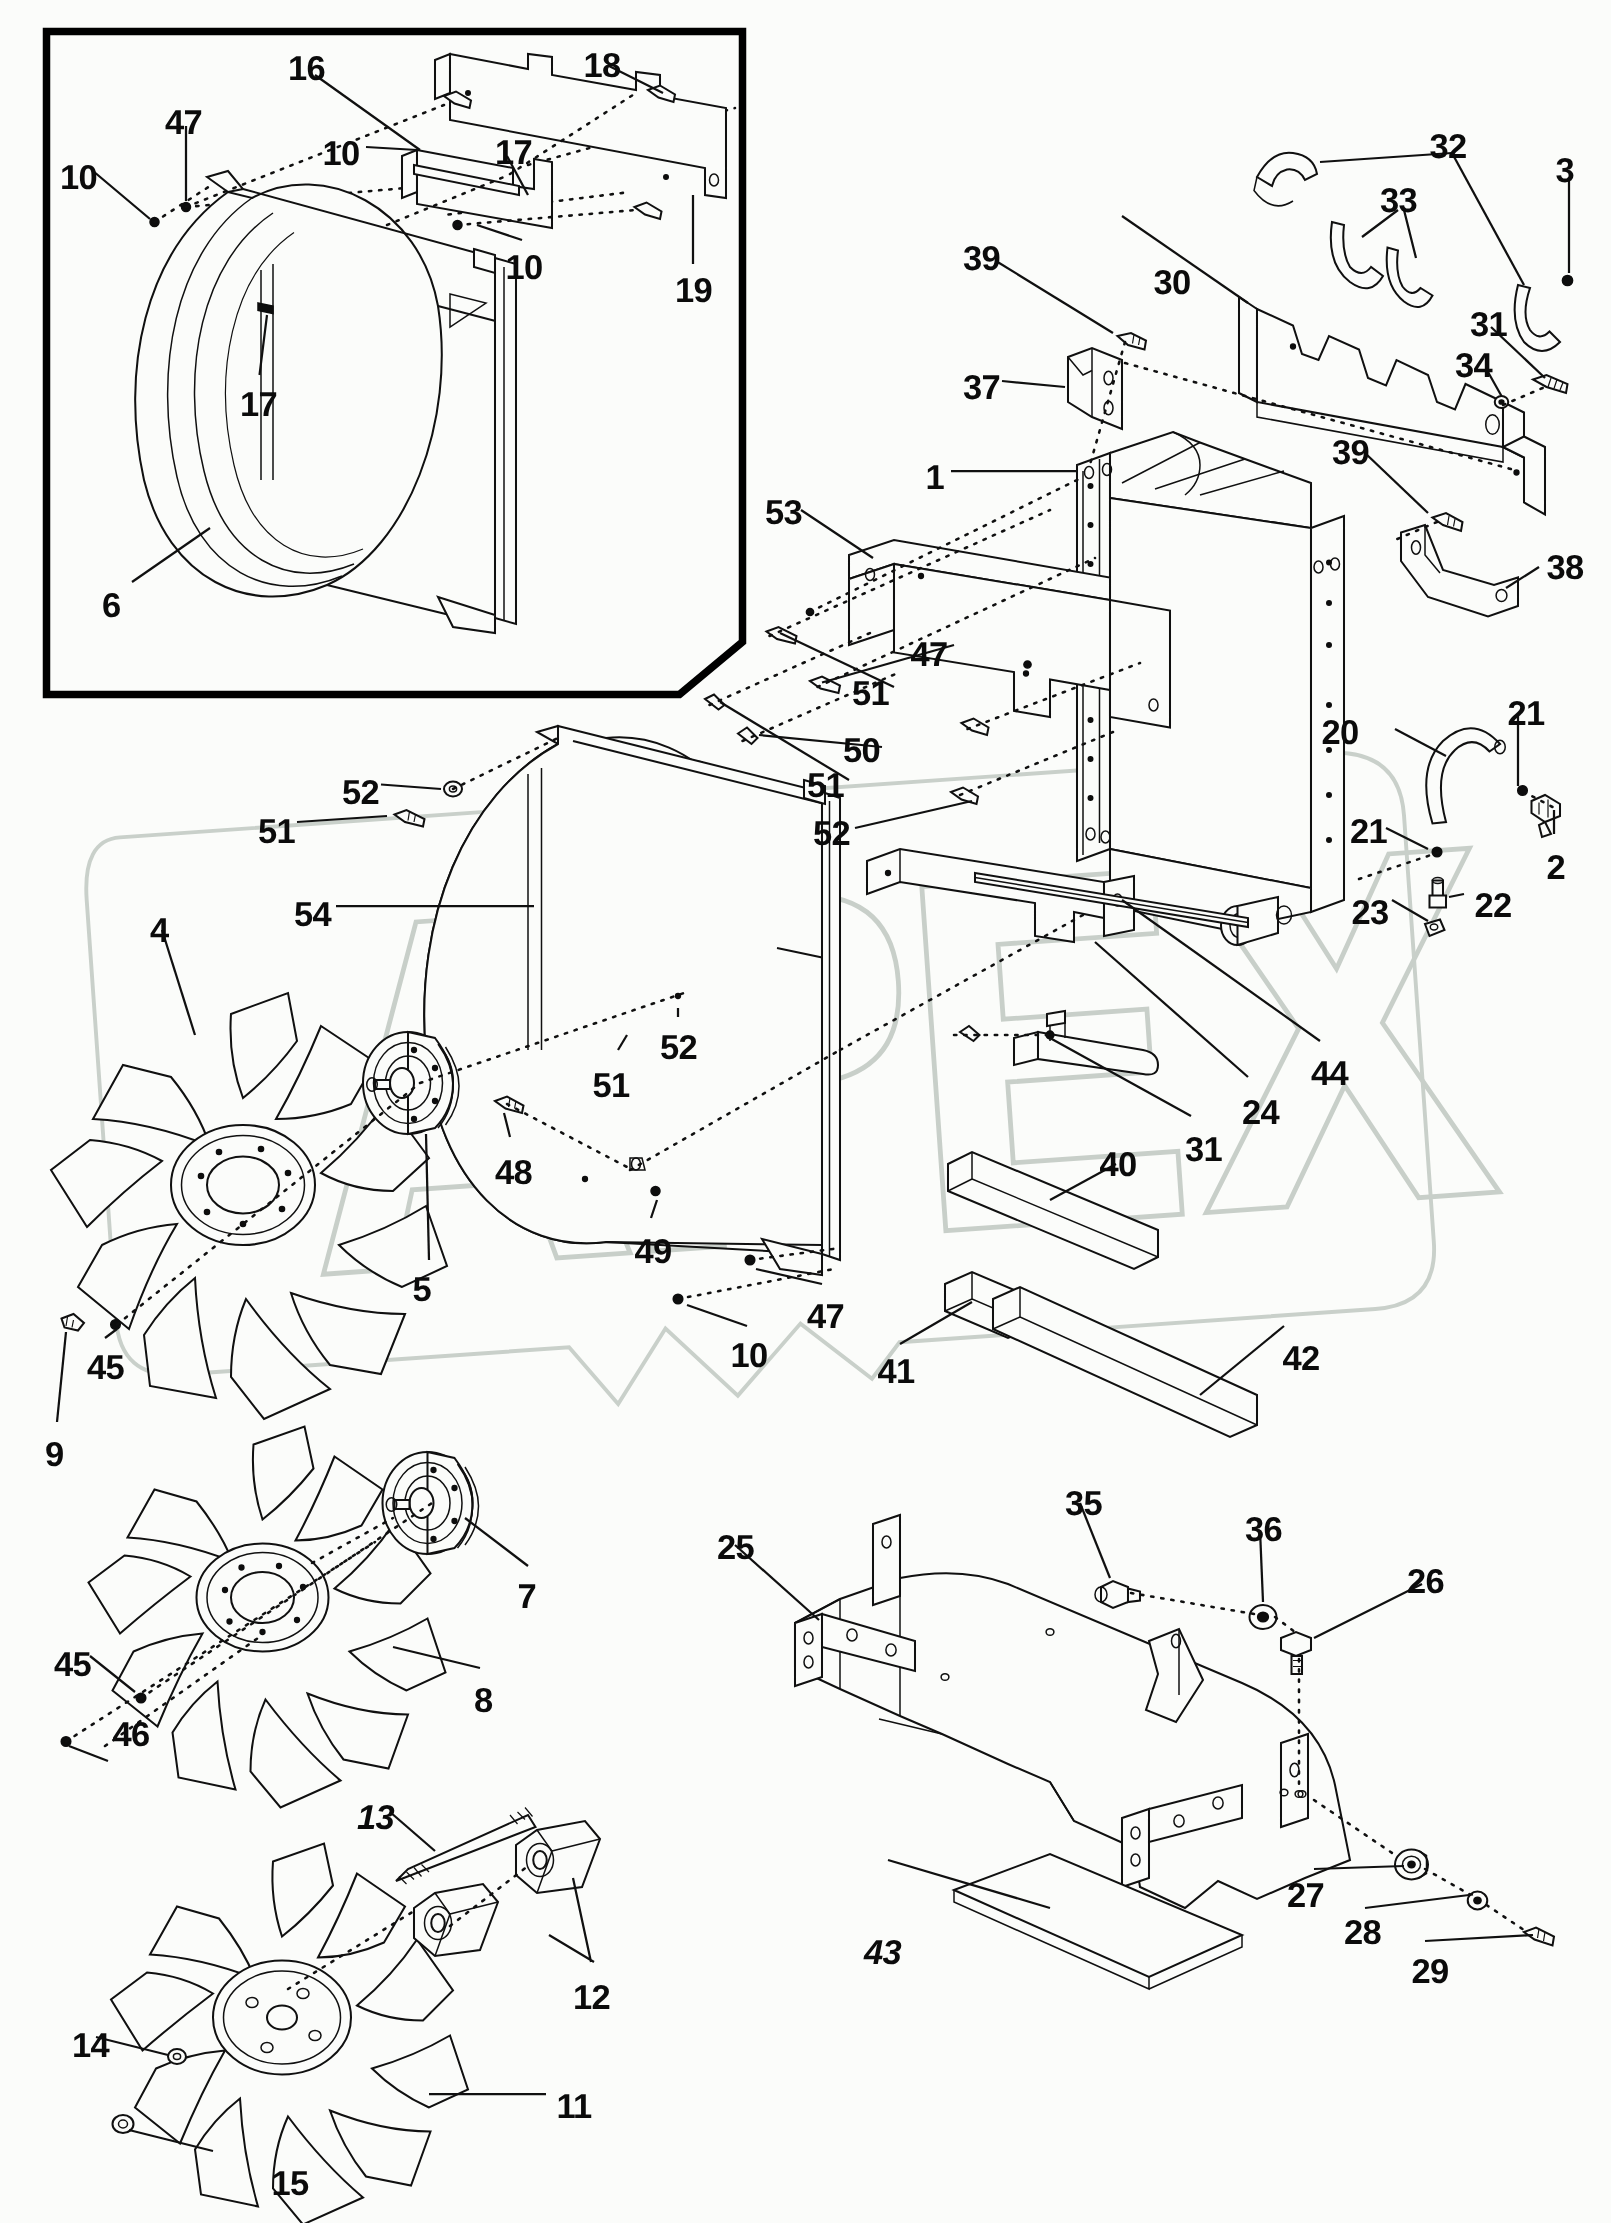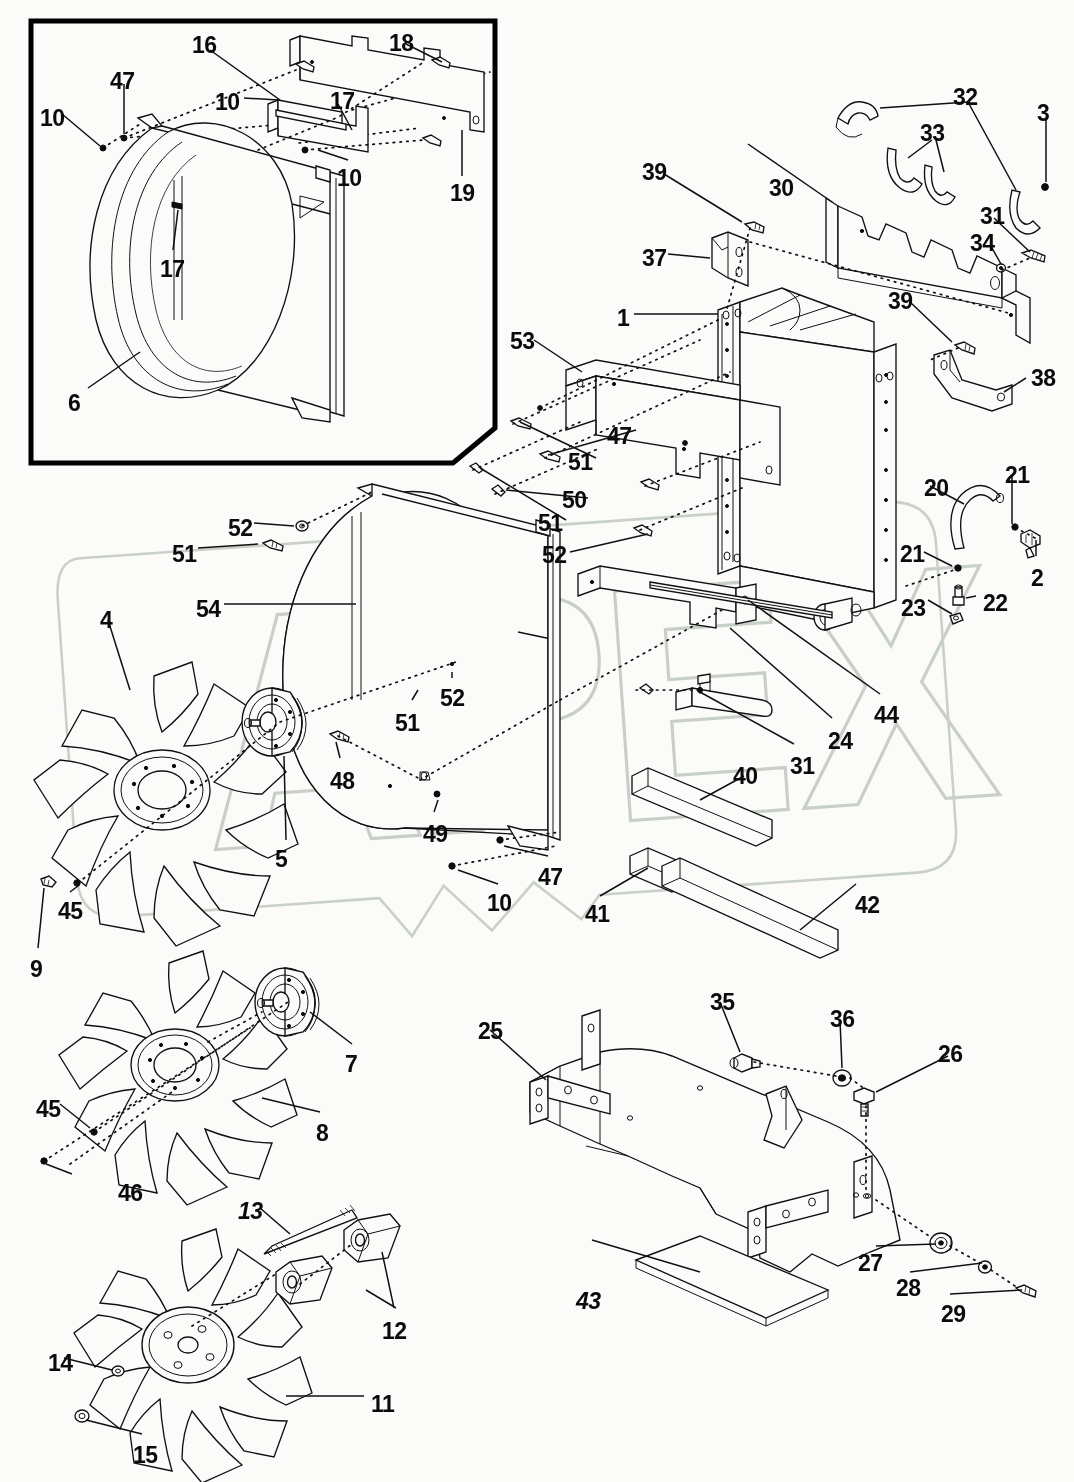--- a/index.html
+++ b/index.html
@@ -743,21 +743,21 @@
     <div class="callout" style="left: 980px; top: 205px;">31</div>
     <div class="callout" style="left: 970px; top: 232px;">34</div>
     <div class="callout" style="left: 642px; top: 247px;">37</div>
     <div class="callout" style="left: 888px; top: 290px;">39</div>
     <div class="callout" style="left: 617px; top: 307px;">1</div>
     <div class="callout" style="left: 510px; top: 330px;">53</div>
     <div class="callout" style="left: 1031px; top: 367px;">38</div>
     <div class="callout" style="left: 607px; top: 425px;">47</div>
     <div class="callout" style="left: 568px; top: 451px;">51</div>
     <div class="callout" style="left: 1005px; top: 464px;">21</div>
-    <div class="callout" style="left: 924px; top: 477px;">20</div>
+    <div class="callout" style="left: 881px; top: 477px;">20</div>
     <div class="callout" style="left: 562px; top: 489px;">50</div>
     <div class="callout" style="left: 228px; top: 517px;">52</div>
     <div class="callout" style="left: 538px; top: 512px;">51</div>
     <div class="callout" style="left: 172px; top: 543px;">51</div>
     <div class="callout" style="left: 542px; top: 544px;">52</div>
     <div class="callout" style="left: 900px; top: 543px;">21</div>
     <div class="callout" style="left: 1031px; top: 567px;">2</div>
     <div class="callout" style="left: 196px; top: 598px;">54</div>
     <div class="callout" style="left: 901px; top: 597px;">23</div>
     <div class="callout" style="left: 983px; top: 592px;">22</div>
@@ -777,23 +777,23 @@
     <div class="callout" style="left: 487px; top: 892px;">10</div>
     <div class="callout" style="left: 585px; top: 903px;">41</div>
     <div class="callout" style="left: 30px; top: 958px;">9</div>
     <div class="callout" style="left: 710px; top: 991px;">35</div>
     <div class="callout" style="left: 830px; top: 1008px;">36</div>
     <div class="callout" style="left: 466px; top: 1020px; margin-left: 12px;">25</div>
     <div class="callout" style="left: 938px; top: 1043px;">26</div>
     <div class="callout" style="left: 345px; top: 1053px;">7</div>
     <div class="callout" style="left: 36px; top: 1098px;">45</div>
     <div class="callout" style="left: 316px; top: 1122px;">8</div>
-    <div class="callout" style="left: 75px; top: 1182px; margin-left: 43px;">46</div>
+    <div class="callout" style="left: 75px; top: 1145px;">46</div>
     <div class="callout" style="left: 238px; top: 1200px; font-style: italic;">13</div>
     <div class="callout" style="left: 576px; top: 1290px; font-style: italic;">43</div>
     <div class="callout" style="left: 858px; top: 1252px;">27</div>
     <div class="callout" style="left: 382px; top: 1320px;">12</div>
     <div class="callout" style="left: 896px; top: 1277px; text-align: right;">28</div>
     <div class="callout" style="left: 941px; top: 1303px;">29</div>
     <div class="callout" style="left: 48px; top: 1352px;">14</div>
     <div class="callout" style="left: 371px; top: 1393px;">11</div>
-    <div class="callout" style="left: 133px; top: 1444px;">15</div>
+    <div class="callout" style="left: 133px; top: 1444px; padding-left: 48px;">15</div>
   </div>
 
 </body></html>

